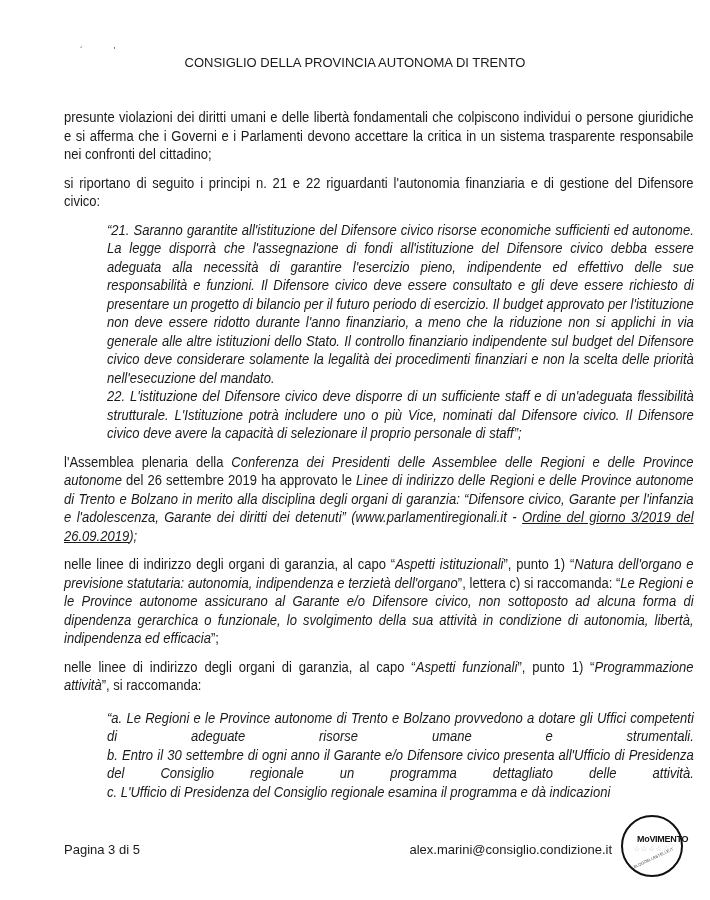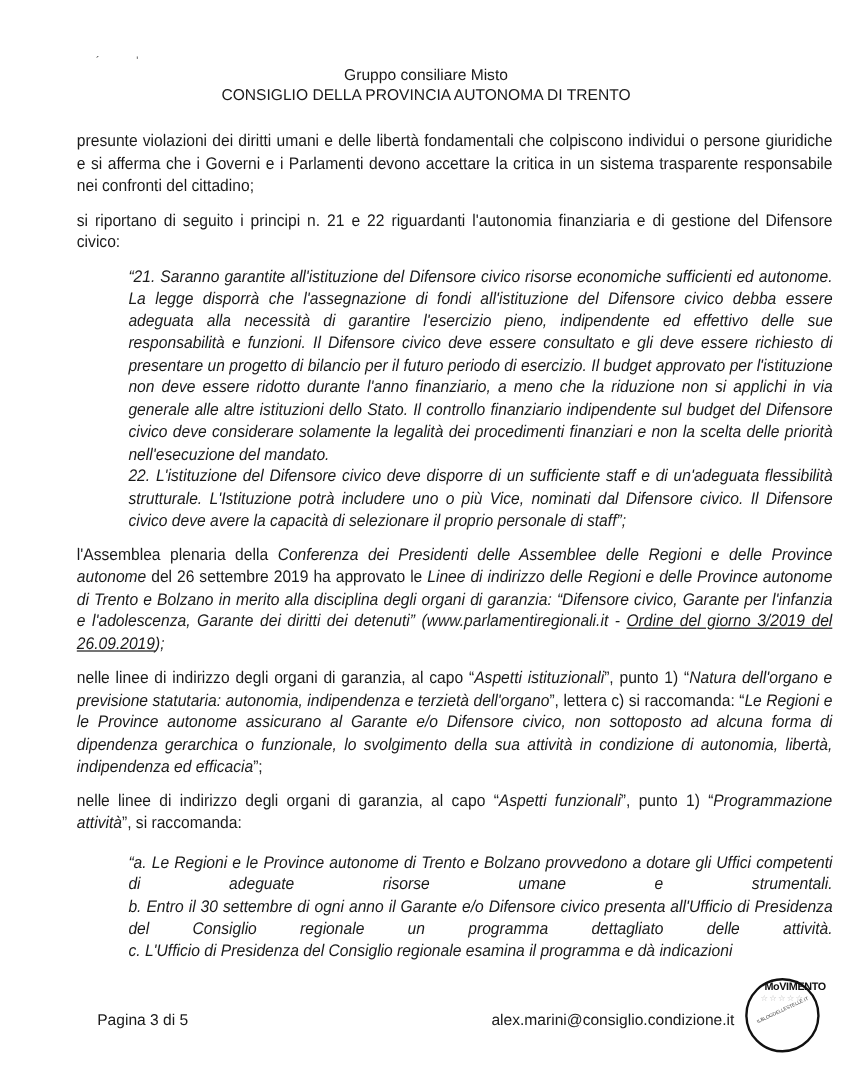--- a/index.html
+++ b/index.html
@@ -11,35 +11,34 @@
   .header .l2 { display: block; }
   .content { position: absolute; left: 64px; top: 108px; width: 630px; }
   p { margin: 0 0 10px 0; font-size: 14px; line-height: 18.5px; text-align: justify;
       transform: scaleX(0.93); transform-origin: left top; width: 677px; }
   p.quote { margin-left: 43px; width: 631px; font-style: italic; margin-bottom: 6px; }
   .it { font-style: italic; }
   .u { text-decoration: underline; }
   .quote .line { display: block; text-align: justify; text-align-last: justify; }
   .quote .line.last { text-align-last: left; }
   .footer { position: absolute; left: 64px; top: 842px; width: 630px; font-size: 13px; }
-  .footer .page { position: absolute; left: 17px; top: 0; }
+  .footer .page { position: absolute; left: 0; top: 0; }
   .footer .email { position: absolute; right: 82px; top: 0; }
   .logo { position: absolute; left: 621px; top: 815px; width: 62px; height: 62px; border: 2px solid #111;
           border-radius: 50%; box-sizing: border-box; background: #fff; text-align: center; }
-  .logo .brand { display: block; font-size: 9px; font-weight: bold; letter-spacing: -0.3px; color: #111; padding-left: 14px; }
+  .logo .brand { display: block; margin-top: 17px; font-size: 9px; font-weight: bold; letter-spacing: -0.3px; color: #111; padding-left: 14px; }
   .logo .stars { display: block; font-size: 7px; color: #bbb; letter-spacing: 1px; margin-top: 1px; }
   .logo .sub { display: block; font-size: 4px; color: #333; margin-top: 3px; transform: rotate(-25deg); }
 </style>
 </head>
 <body>
 
 <div class="scan-marks">´ '</div>
 
 <div class="header">
-  <span class="l1">Gruppo consiliare Misto</span>
   <span class="l2">CONSIGLIO DELLA PROVINCIA AUTONOMA DI TRENTO</span>
 </div>
 
 <div class="content">
   <p>presunte violazioni dei diritti umani e delle libertà fondamentali che colpiscono individui o persone giuridiche e si afferma che i Governi e i Parlamenti devono accettare la critica in un sistema trasparente responsabile nei confronti del cittadino;</p>
   <p>si riportano di seguito i principi n. 21 e 22 riguardanti l'autonomia finanziaria e di gestione del Difensore civico:</p>
   <p class="quote" style="margin-bottom:0"><span>“21. Saranno garantite all'istituzione del Difensore civico risorse economiche sufficienti ed autonome. La legge disporrà che l'assegnazione di fondi all'istituzione del Difensore civico debba essere adeguata alla necessità di garantire l'esercizio pieno, indipendente ed effettivo delle sue responsabilità e funzioni. Il Difensore civico deve essere consultato e gli deve essere richiesto di presentare un progetto di bilancio per il futuro periodo di esercizio. Il budget approvato per l'istituzione non deve essere ridotto durante l'anno finanziario, a meno che la riduzione non si applichi in via generale alle altre istituzioni dello Stato. Il controllo finanziario indipendente sul budget del Difensore civico deve considerare solamente la legalità dei procedimenti finanziari e non la scelta delle priorità nell'esecuzione del mandato.</span></p>
   <p class="quote" style="margin-bottom:10px"><span>22. L'istituzione del Difensore civico deve disporre di un sufficiente staff e di un'adeguata flessibilità strutturale. L'Istituzione potrà includere uno o più Vice, nominati dal Difensore civico. Il Difensore civico deve avere la capacità di selezionare il proprio personale di staff”;</span></p>
   <p><span>l'Assemblea plenaria della </span><span class="it">Conferenza dei Presidenti delle Assemblee delle Regioni e delle Province autonome</span><span> del 26 settembre 2019 ha approvato le </span><span class="it">Linee di indirizzo delle Regioni e delle Province autonome di Trento e Bolzano in merito alla disciplina degli organi di garanzia: “Difensore civico, Garante per l'infanzia e l'adolescenza, Garante dei diritti dei detenuti” (www.parlamentiregionali.it - </span><span class="it u">Ordine del giorno 3/2019 del 26.09.2019</span><span class="it">);</span></p>
   <p><span>nelle linee di indirizzo degli organi di garanzia, al capo “</span><span class="it">Aspetti istituzionali</span><span>”, punto 1) “</span><span class="it">Natura dell'organo e previsione statutaria: autonomia, indipendenza e terzietà dell'organo</span><span>”, lettera c) si raccomanda: “</span><span class="it">Le Regioni e le Province autonome assicurano al Garante e/o Difensore civico, non sottoposto ad alcuna forma di dipendenza gerarchica o funzionale, lo svolgimento della sua attività in condizione di autonomia, libertà, indipendenza ed efficacia</span><span>”;</span></p>

